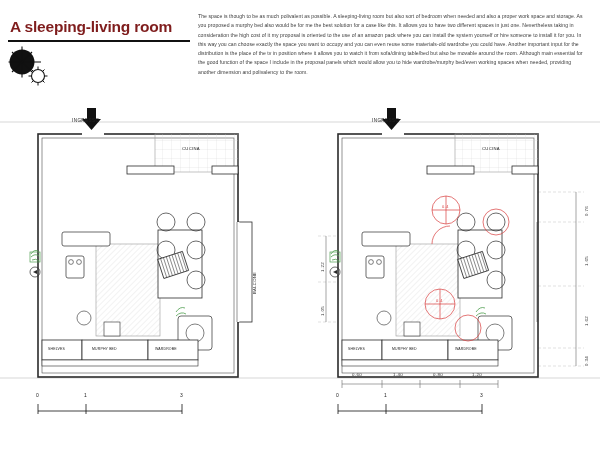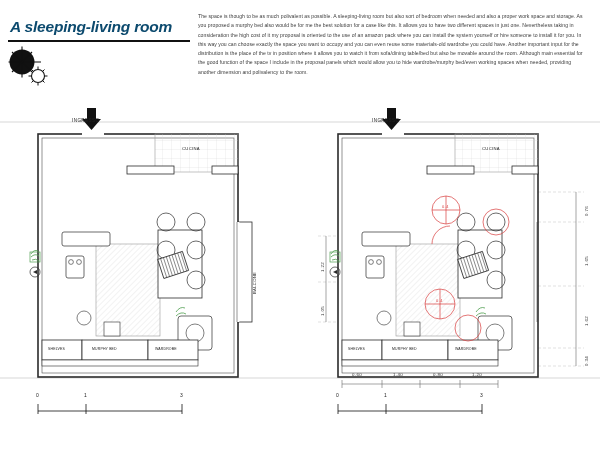--- a/index.html
+++ b/index.html
@@ -22,23 +22,22 @@
     left: 0; top: 0;
     width: 600px;
     height: 104px;
   }
   .title {
     position: absolute;
     left: 10px; top: 18px;
     font-size: 15.5px;
     font-weight: bold;
     letter-spacing: -0.2px;
-    color: #0c4a6e;
+    color: #7f1d1d;
     white-space: nowrap;
-    font-style: italic;
   }
   .title-rule {
     position: absolute;
     left: 8px; top: 40px;
     width: 182px;
     height: 1.5px;
     background: #111;
   }
   .sun-badge {
     position: absolute;

